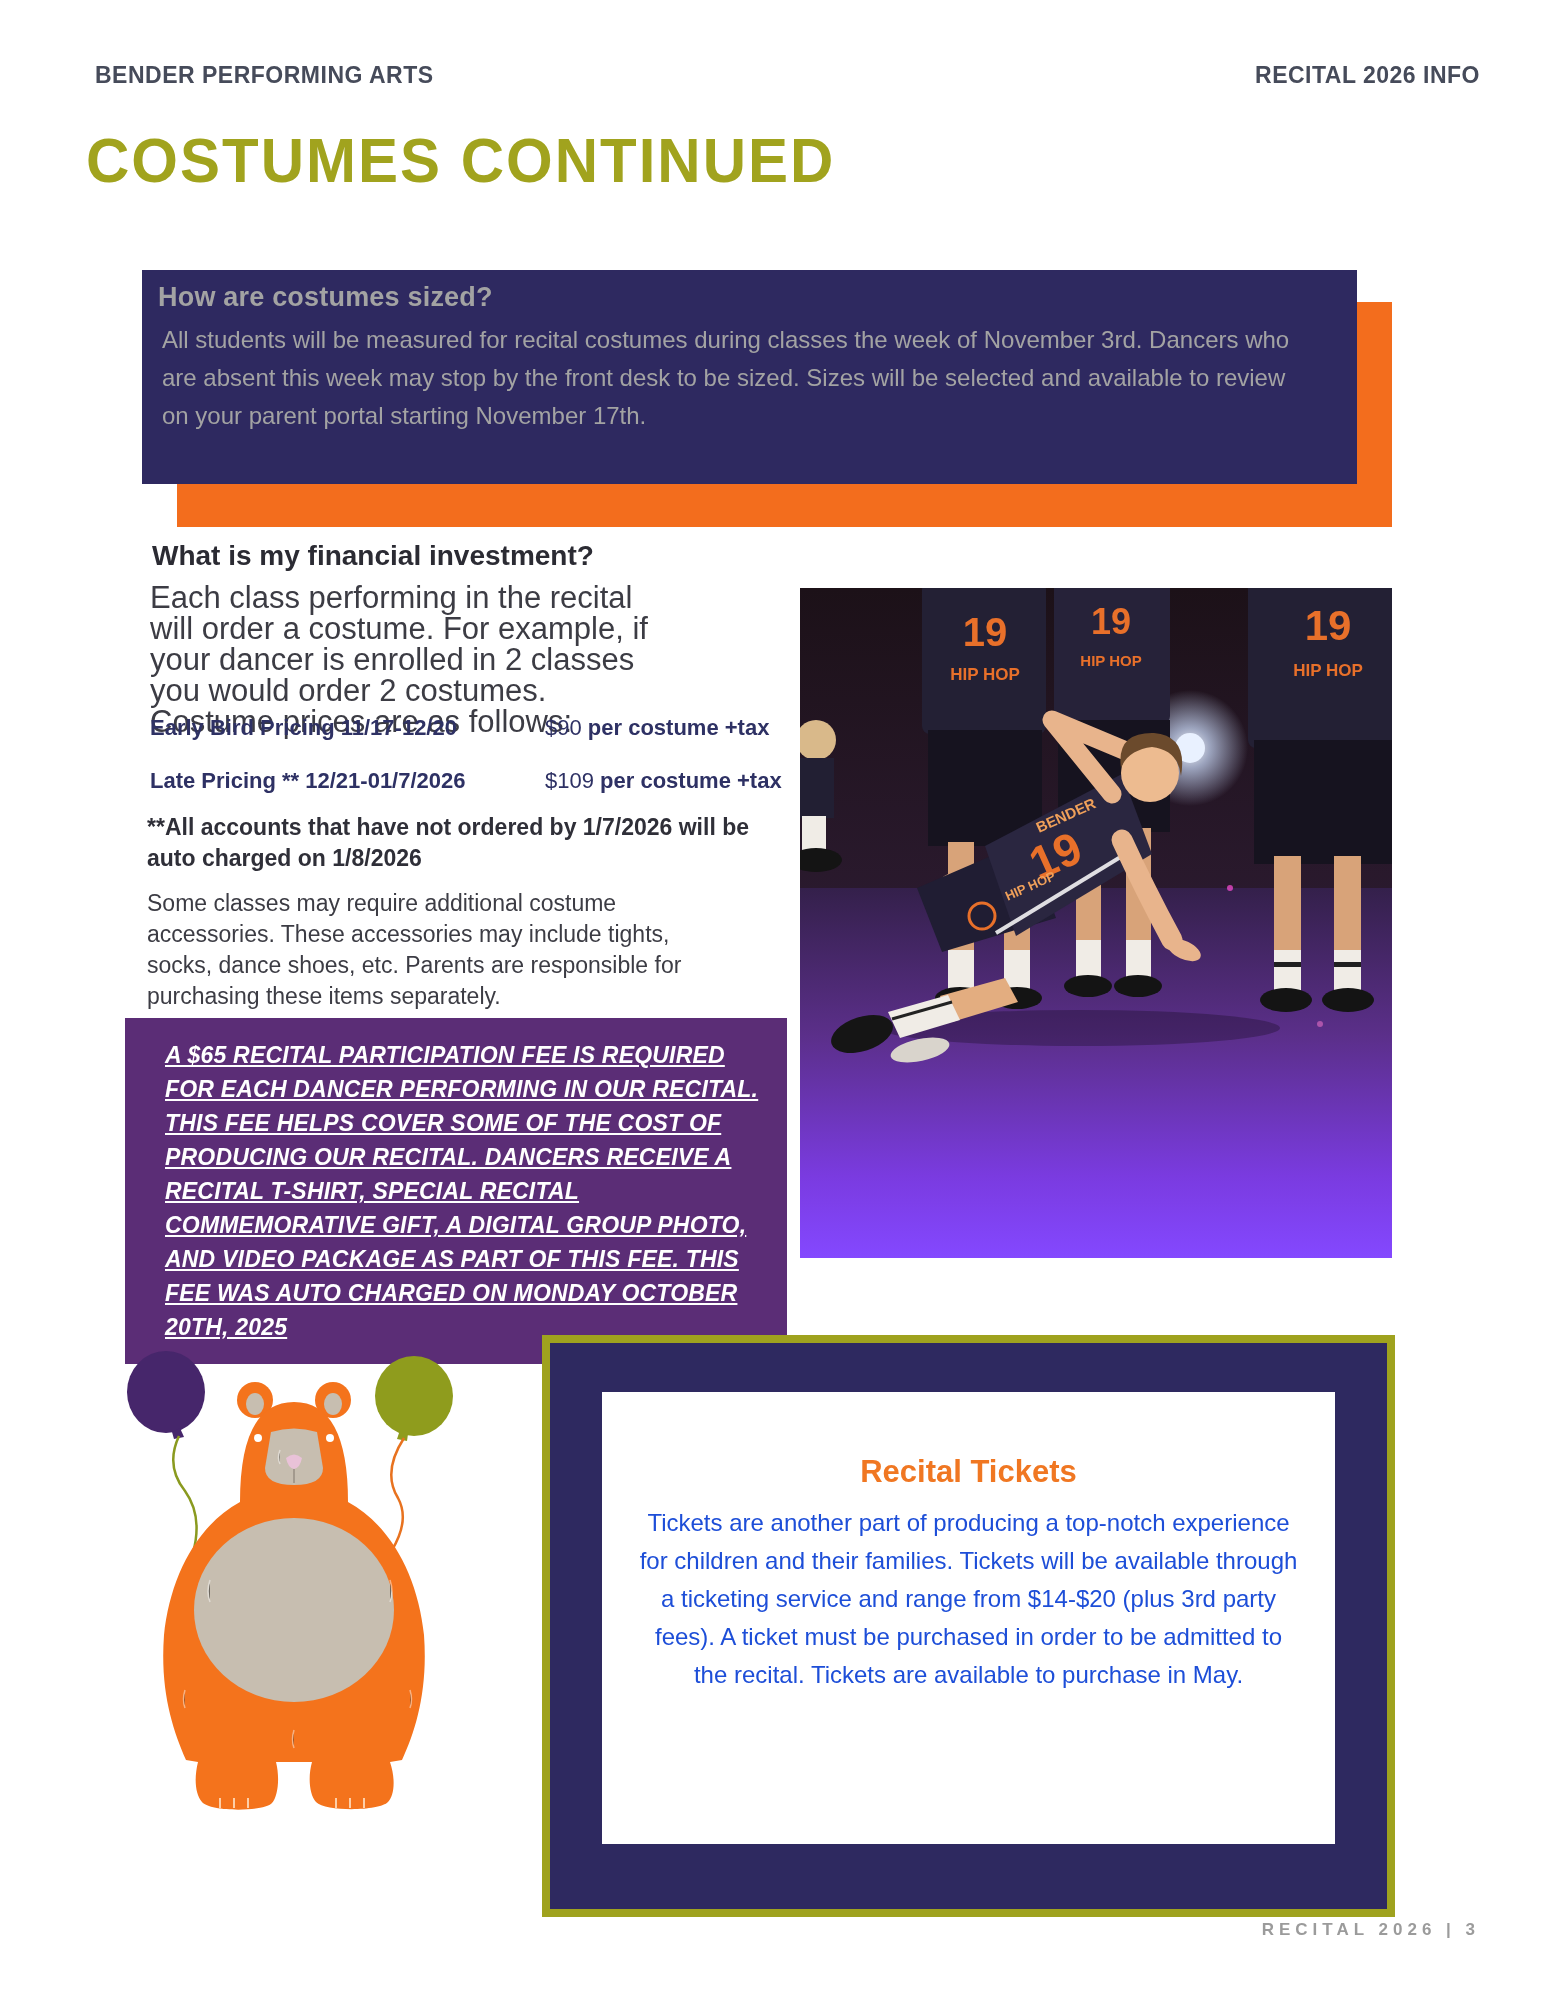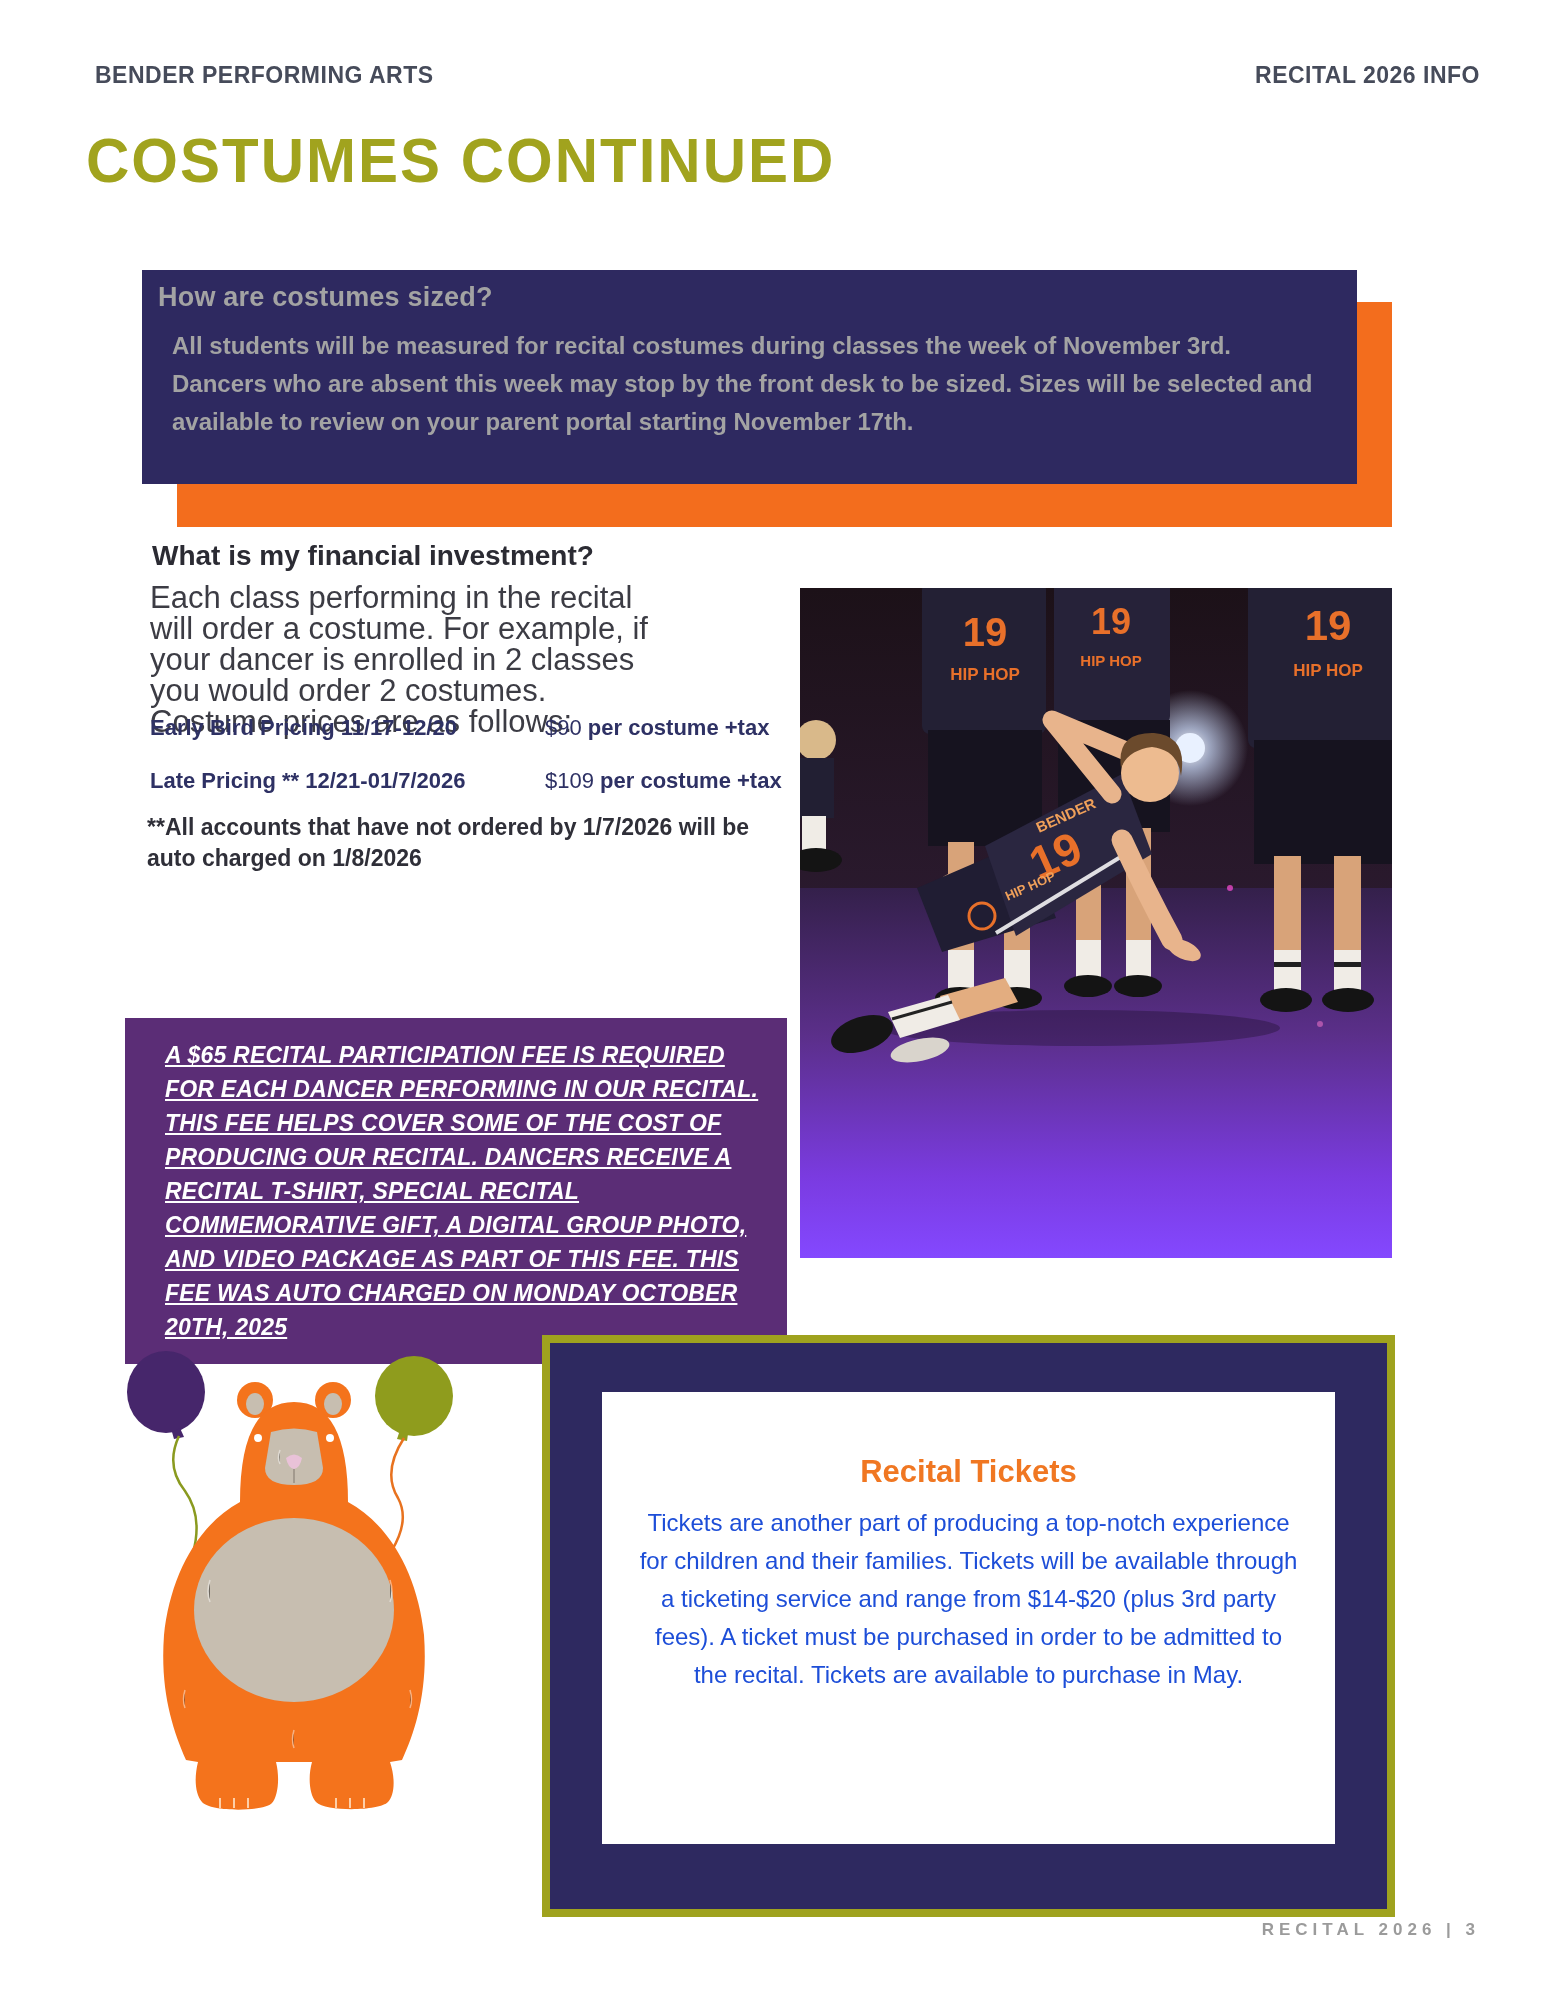--- a/index.html
+++ b/index.html
@@ -16,21 +16,21 @@
     position:absolute;left:86px;top:124px;font-size:60px;font-weight:800;
     color:#a1a31e;letter-spacing:2px;transform:scaleY(1.06);transform-origin:left top;white-space:nowrap;
   }
   
   .orange-back{position:absolute;left:177px;top:302px;width:1215px;height:225px;background:#f36d1d;}
   .navy-box{
     position:absolute;left:142px;top:270px;width:1215px;height:214px;background:#2e2960;
     box-sizing:border-box;padding:12px 16px;color:#a3a3a3;
   }
   .navy-box h2{margin:0 0 8px 0;font-size:27px;font-weight:bold;letter-spacing:.2px;}
-  .navy-box p{margin:14px;font-size:24px;font-weight:700;line-height:38px;max-width:1150px;}
+  .navy-box p{margin:4px;font-size:24px;font-weight:400;line-height:38px;max-width:1150px;}
   .contact-bar{
     position:absolute;left:177px;top:491px;width:1215px;text-align:center;
     color:#ffffff;font-size:22px;font-weight:bold;
   }
   
   .fin-h{position:absolute;left:152px;top:540px;margin:0;font-size:28px;font-weight:bold;color:#2b2b33;}
   .fin-intro{position:absolute;left:150px;top:582px;width:510px;margin:0;font-size:31px;color:#3c3c44;line-height:31px;}
   .price-row{position:absolute;left:150px;width:640px;font-size:22px;}
   .price-row .lbl{position:absolute;left:0;top:0;font-weight:bold;color:#2e3164;white-space:nowrap;}
   .price-row .val{position:absolute;left:395px;top:0;color:#2e3164;white-space:nowrap;}
@@ -87,20 +87,21 @@
   <div class="price-row row1">
     <span class="lbl">Early Bird Pricing 11/17-12/20</span>
     <span class="val"><span class="amt">$90</span><span class="sfx"> per costume +tax</span></span>
   </div>
   <div class="price-row row2">
     <span class="lbl">Late Pricing ** 12/21-01/7/2026</span>
     <span class="val"><span class="amt">$109</span><span class="sfx"> per costume +tax</span></span>
   </div>
 
   <p class="auto-note">**All accounts that have not ordered by 1/7/2026 will be auto charged on 1/8/2026</p>
+  <p class="acc-note">Some classes may require additional costume accessories. These accessories may include tights, socks, dance shoes, etc. Parents are responsible for purchasing these items separately.</p>
 
   <div class="fee-box">
     <p>A $65 RECITAL PARTICIPATION FEE IS REQUIRED FOR EACH DANCER PERFORMING IN OUR RECITAL.  THIS FEE HELPS COVER SOME OF THE COST OF PRODUCING OUR RECITAL.  DANCERS RECEIVE A RECITAL T-SHIRT, SPECIAL RECITAL COMMEMORATIVE GIFT, A DIGITAL GROUP PHOTO, AND VIDEO PACKAGE AS PART OF THIS FEE. THIS FEE WAS AUTO CHARGED ON MONDAY OCTOBER 20TH, 2025</p>
   </div>
 
   <div class="photo">
     <svg viewBox="0 0 592 670" preserveAspectRatio="none">
       <defs>
         <linearGradient id="backGrad" x1="0" y1="0" x2="0" y2="1">
           <stop offset="0" stop-color="#1c1118"></stop>

